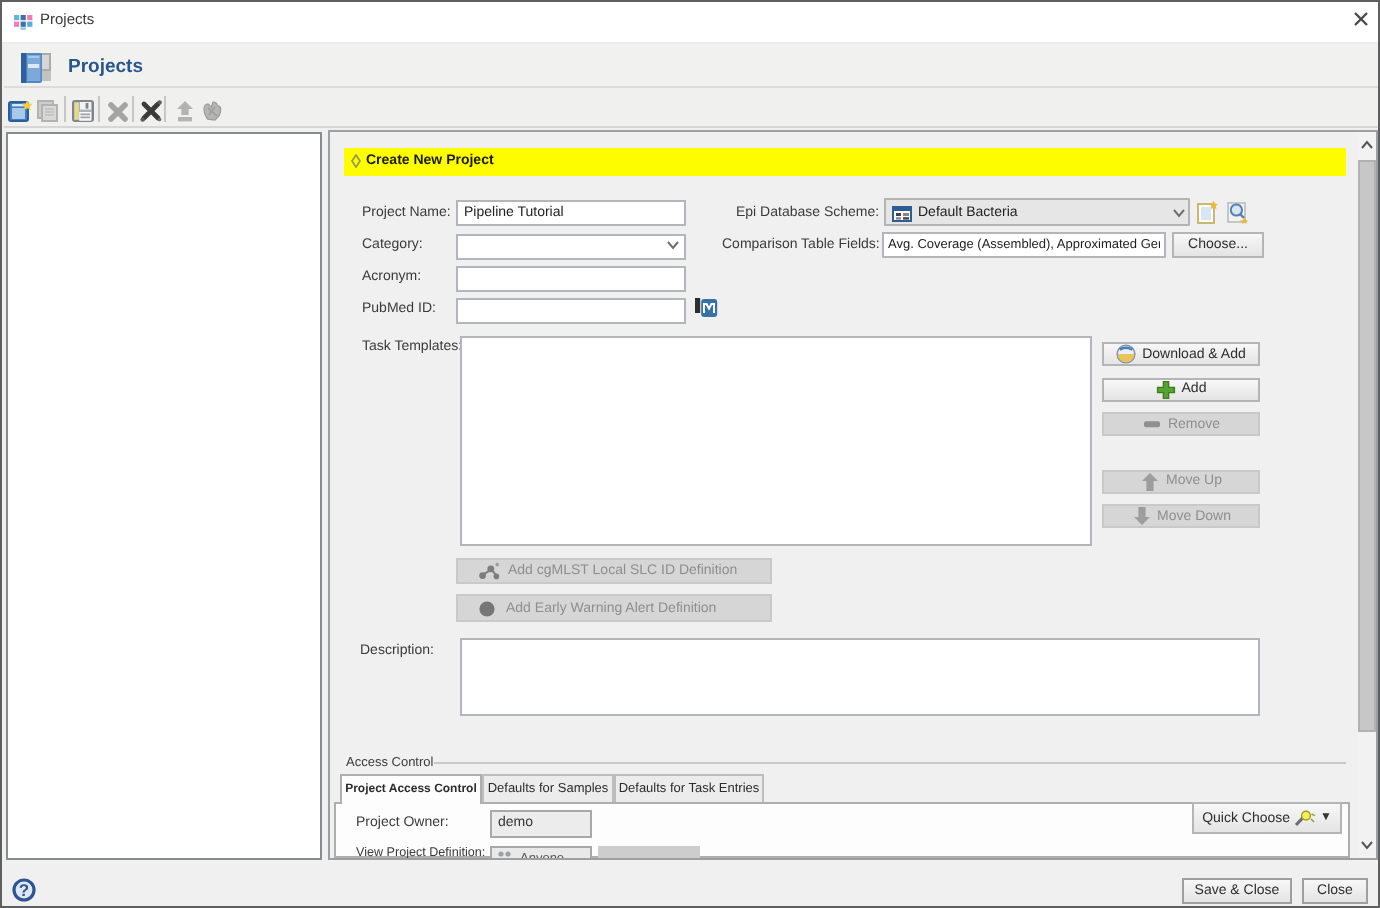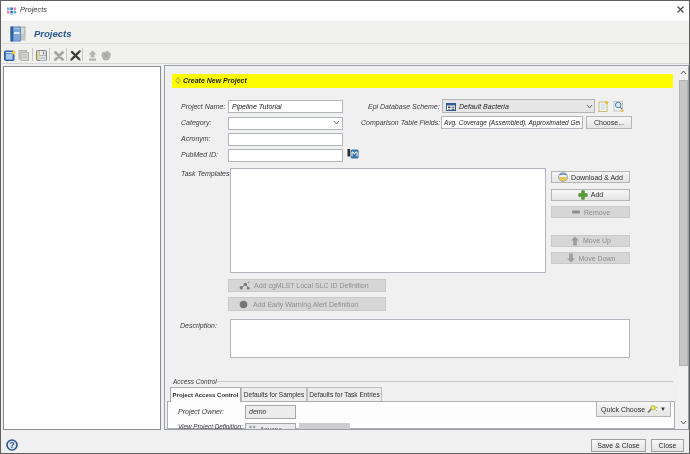--- a/index.html
+++ b/index.html
@@ -1,20 +1,20 @@
 <!DOCTYPE html>
 <html><head>
 <meta charset="utf-8">
 <style>
   html,body{margin:0;padding:0;}
   body{width:690px;height:454px;overflow:hidden;font-family:"Liberation Sans",sans-serif;}
   #win{position:absolute;left:0;top:0;width:690px;height:454px;background:#f0f0f0;
        border:1px solid #5f5f5f;box-sizing:border-box;overflow:hidden;}
   .abs{position:absolute;}
-  .lbl{position:absolute;font-size:7px;line-height:8px;color:#3a3a3a;white-space:nowrap;font-style:italic;}
+  .lbl{position:absolute;font-size:7px;line-height:8px;color:#3a3a3a;white-space:nowrap;}
   .field{position:absolute;background:#fff;border:1px solid #b2b6bc;box-sizing:border-box;}
   .btn{position:absolute;box-sizing:border-box;background:linear-gradient(#f7f7f7,#e4e4e4);
        border:1px solid #b5b5b5;font-size:7px;color:#2c2c2c;display:flex;align-items:center;justify-content:center;white-space:nowrap;}
   .btn.dis{background:#d6d6d6;border-color:#c9c9c9;color:#8e8e8e;}
   svg{display:block;}
 </style>
 </head>
 <body>
 <div id="win">
 

